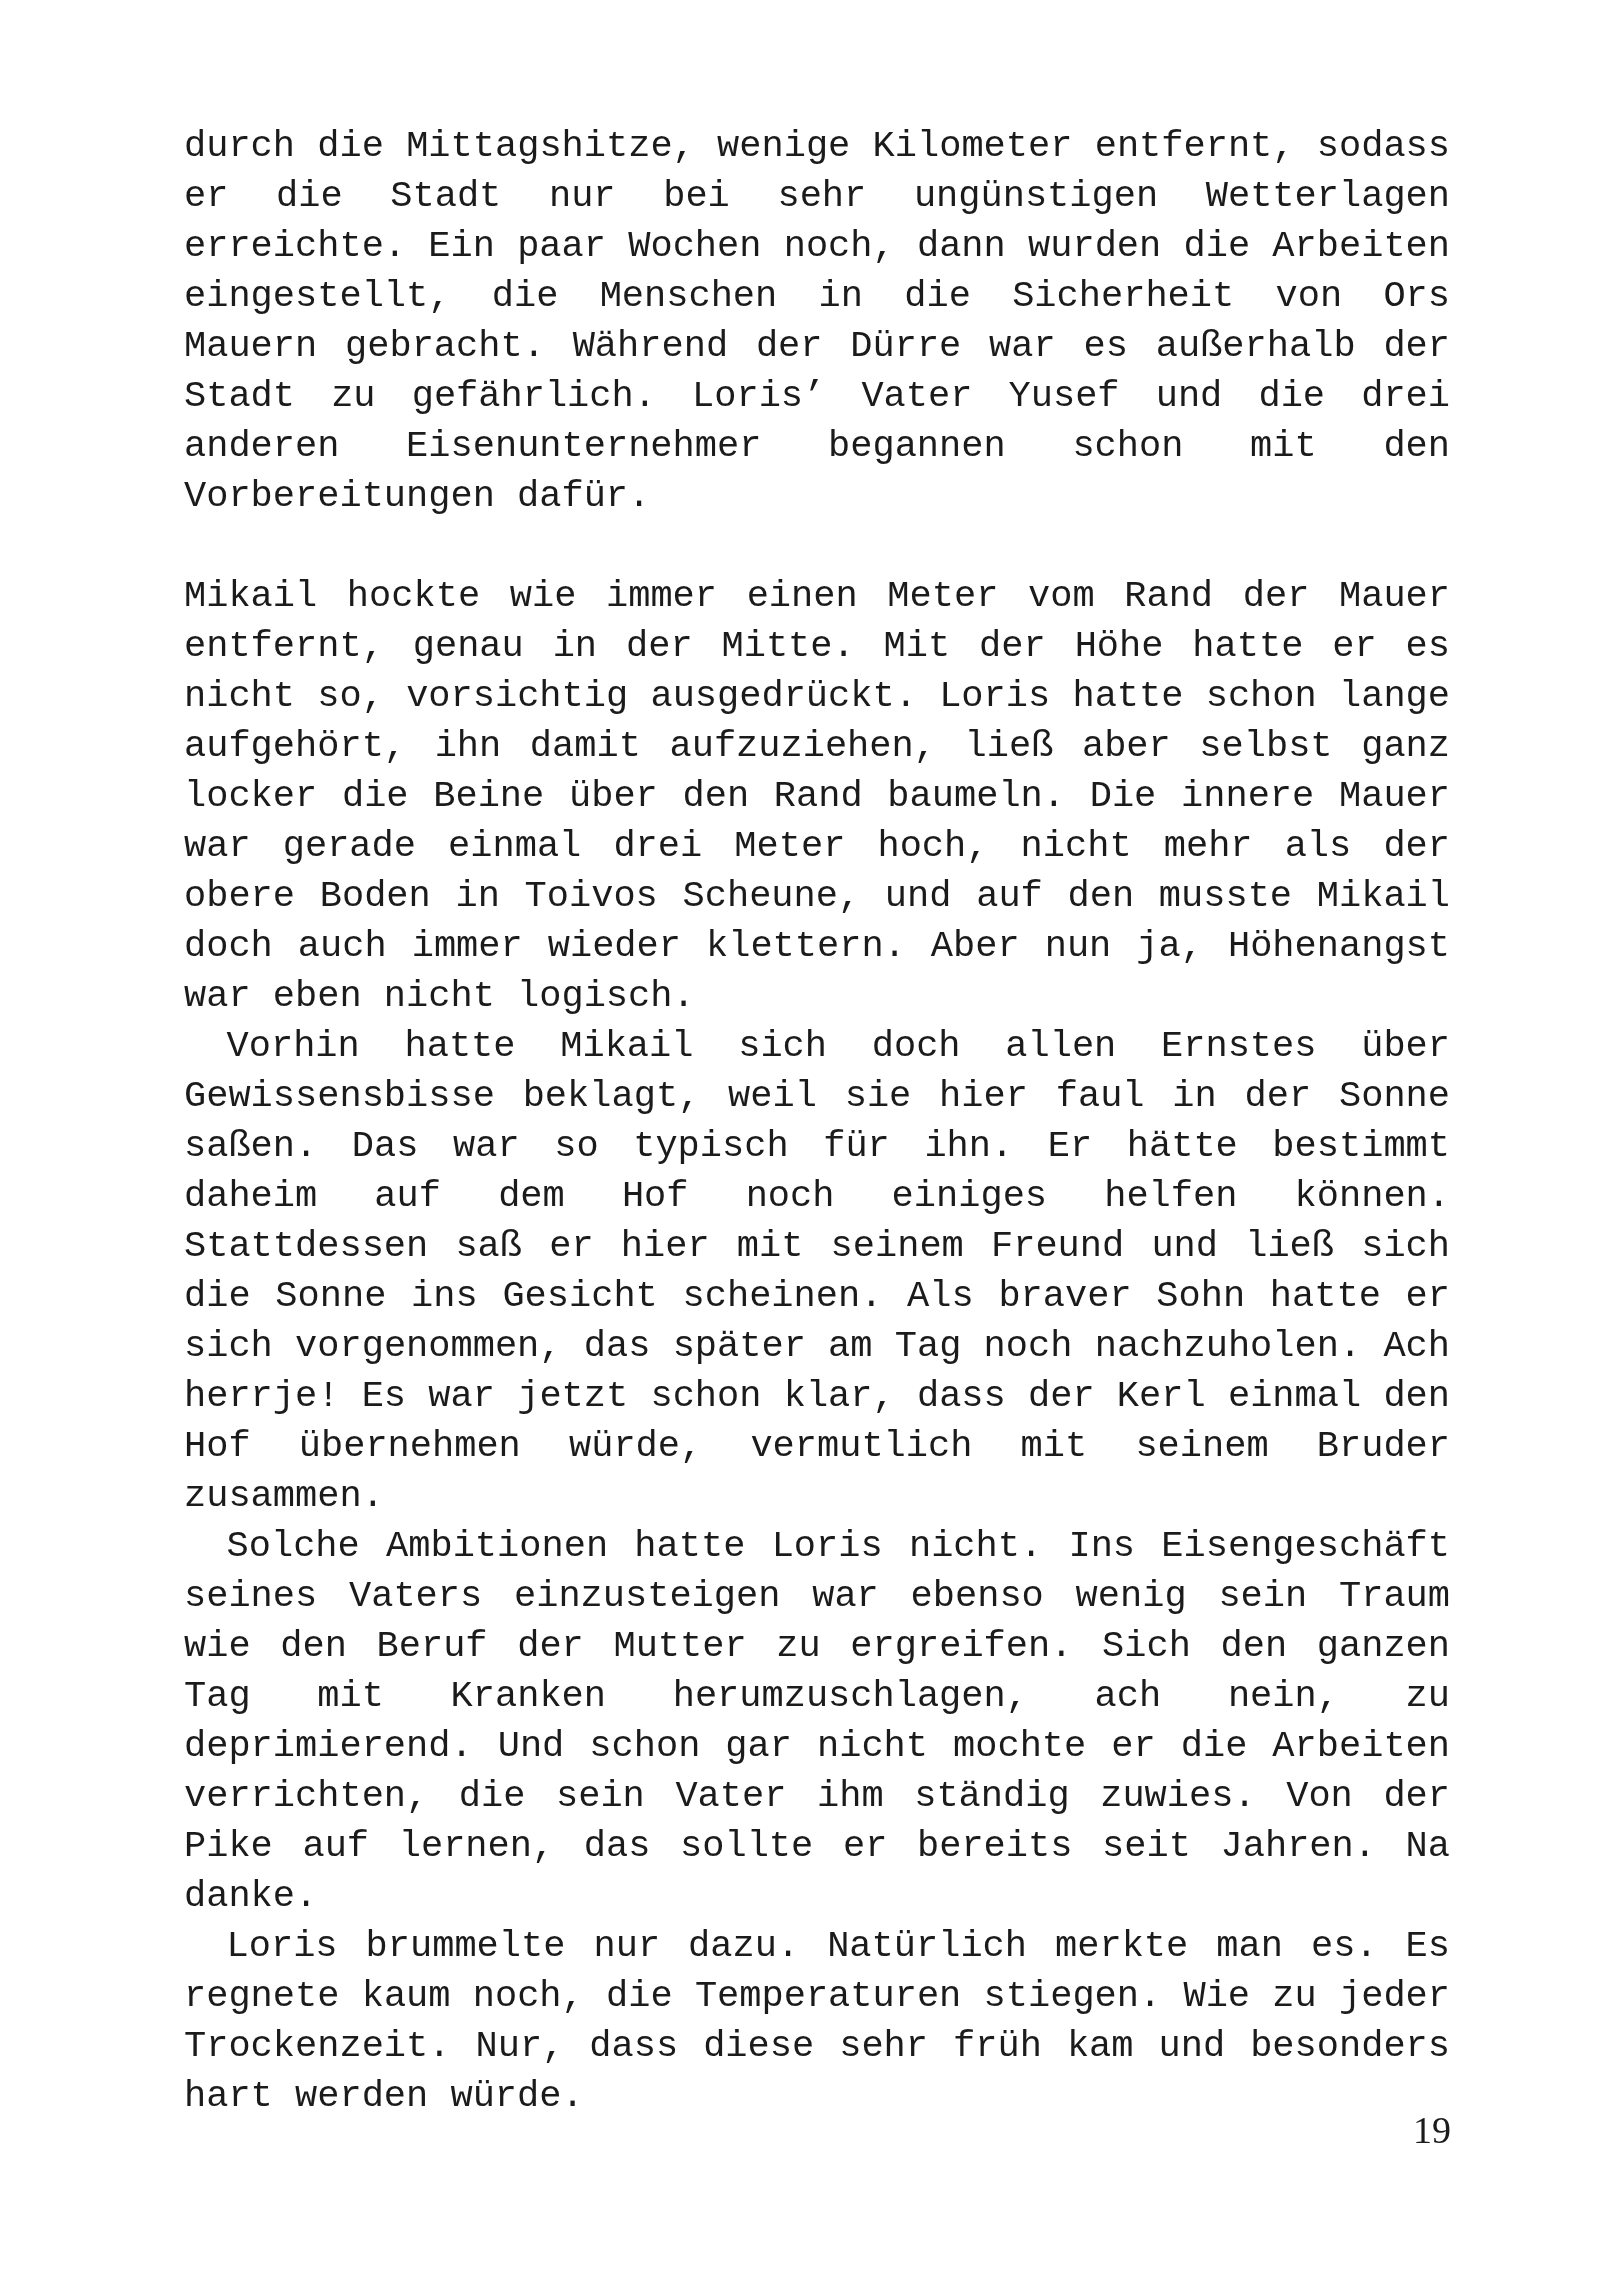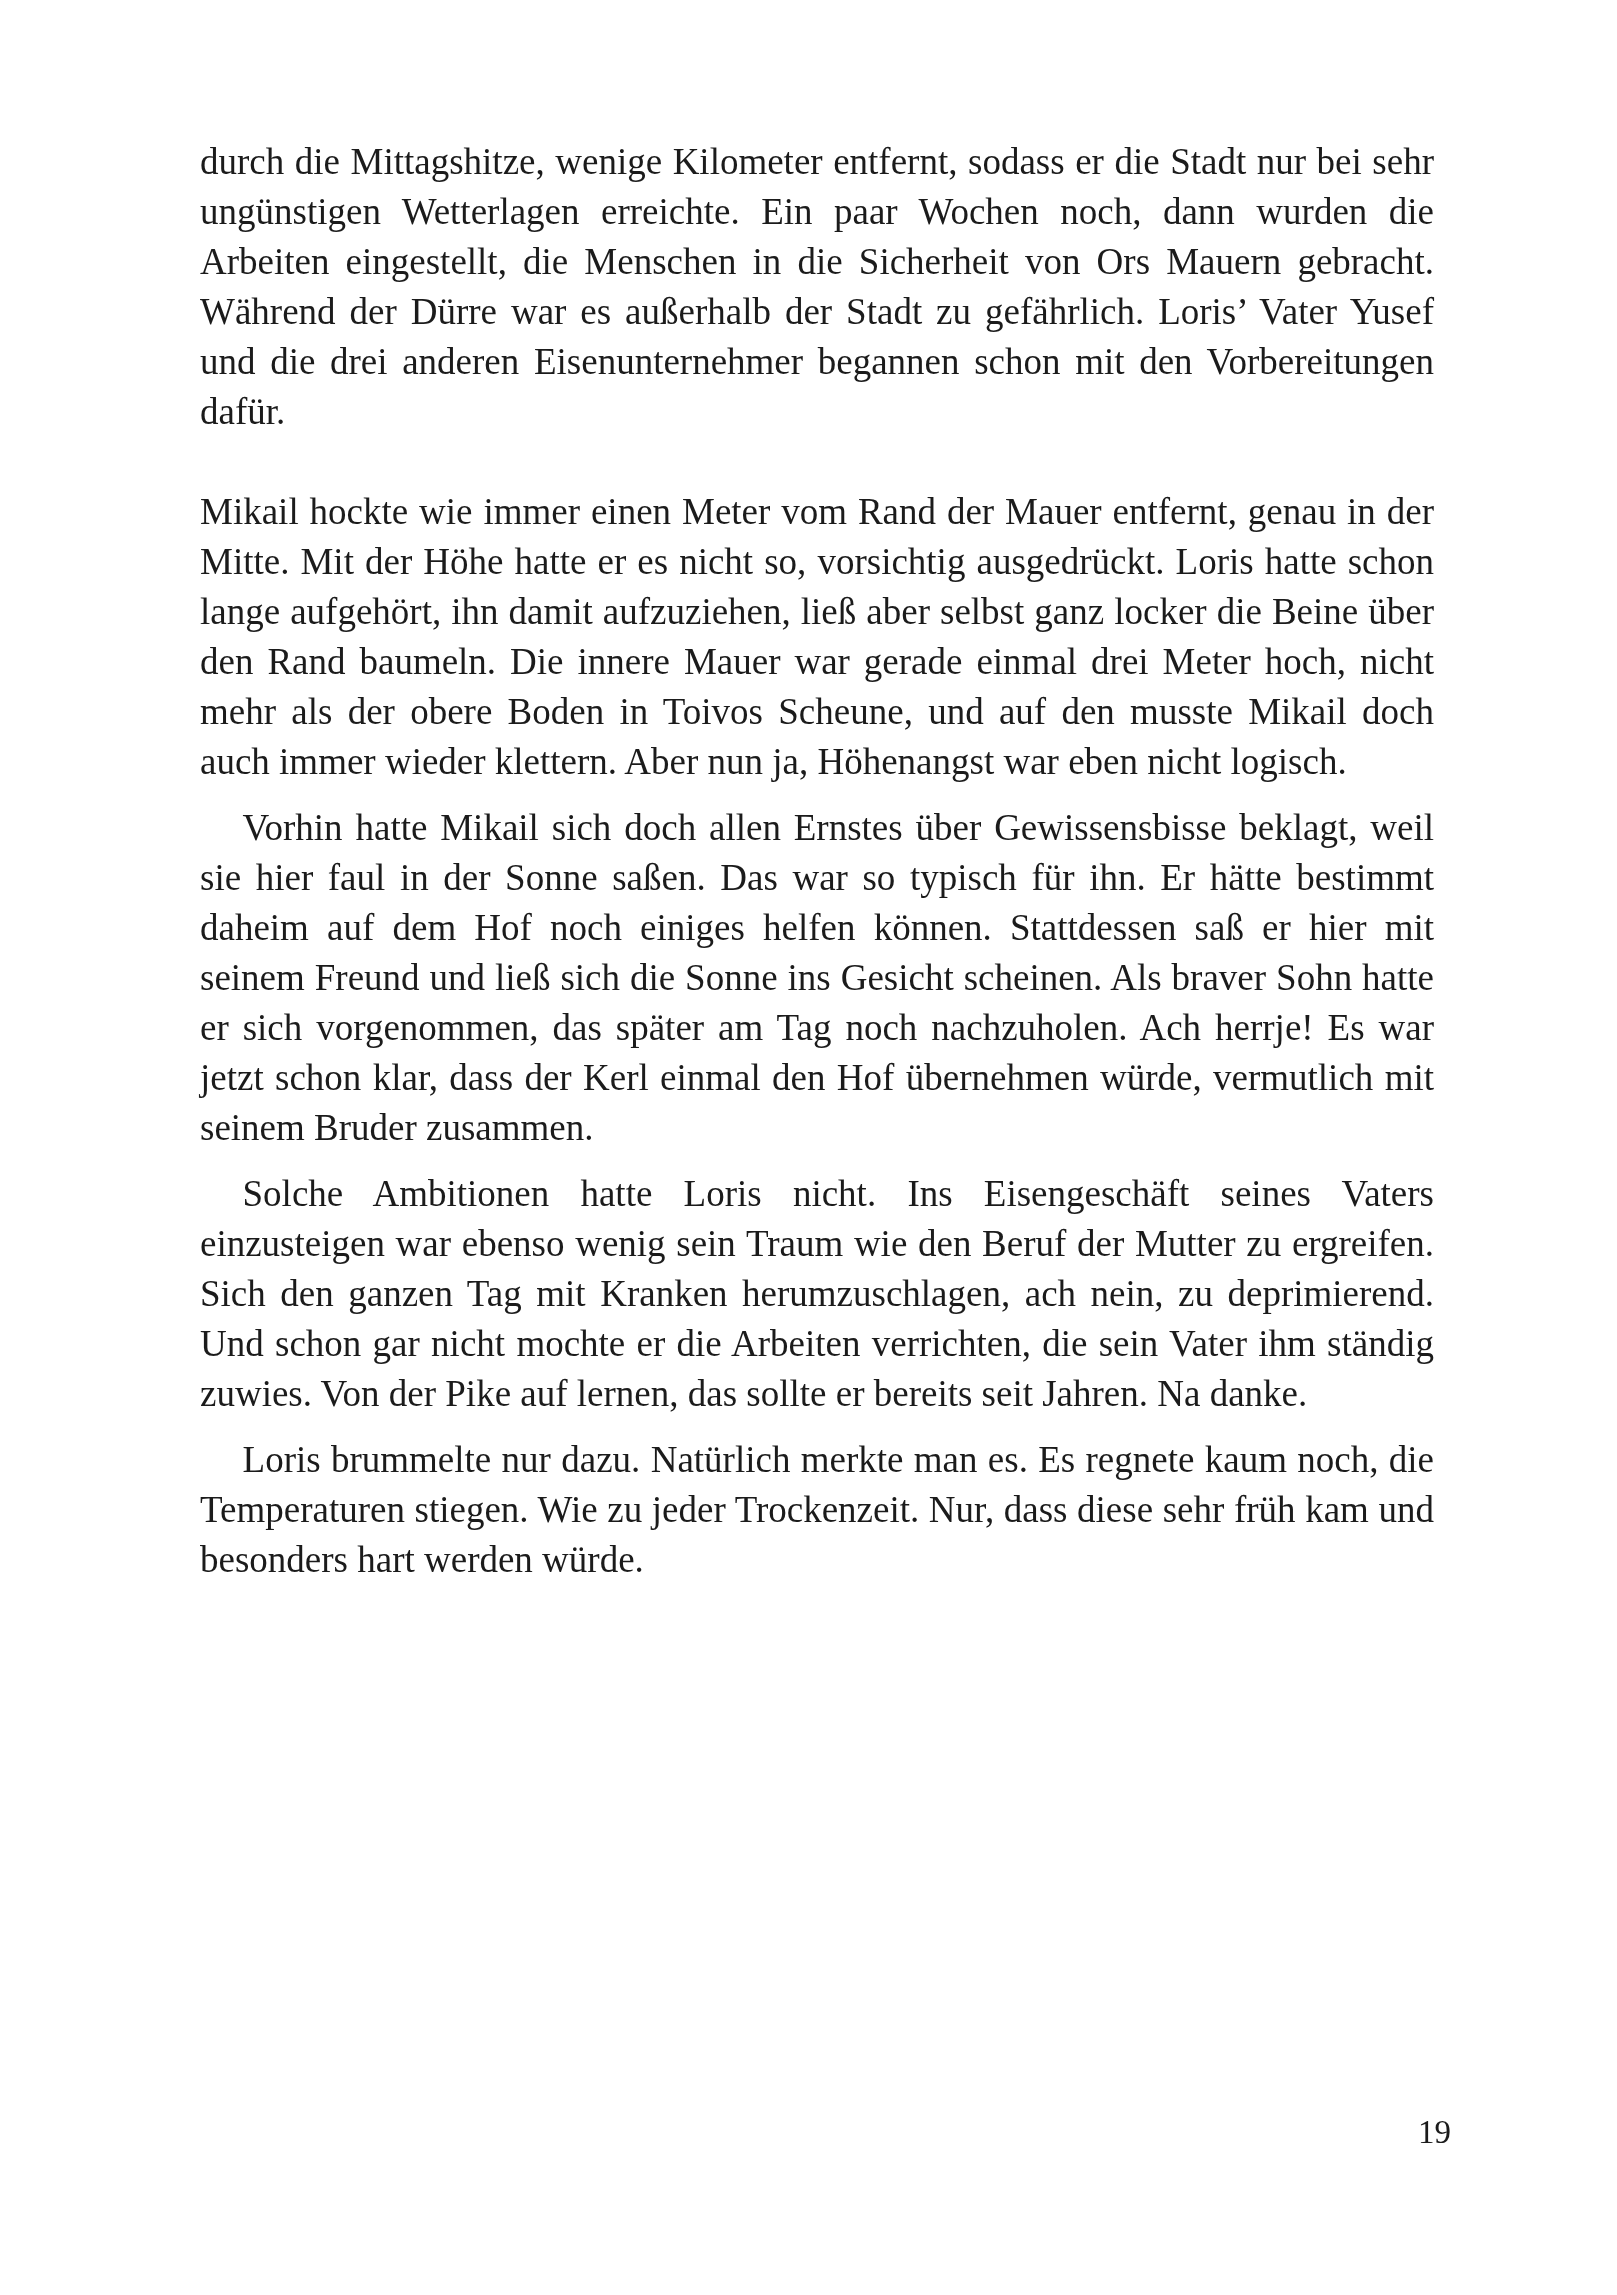--- a/index.html
+++ b/index.html
@@ -24,34 +24,35 @@
     left: 184px;
     top: 121px;
     width: 1266px;
     font-size: 37px;
     line-height: 50px;
     text-align: justify;
     hyphens: auto;
     -webkit-hyphens: auto;
   }
   p.para {
-    margin: 16px;
+    margin: 0;
     padding: 0;
+    font-family: Liberation Mono, monospace;
   }
   p.para.indent {
     text-indent: 1.15em;
   }
   p.para.scene-break {
     margin-top: 50px;
   }
   .page-number {
     position: absolute;
     right: 167px;
     bottom: 146px;
-    font-size: 33px;
+    font-size: 38px;
     line-height: 1;
     color: #1b1b1b;
   }
 </style>
 </head>
 <body>
 
 <div class="page">
   <div class="text-block">
       <p class="para" lang="de">durch die Mittagshitze, wenige Kilometer entfernt, sodass er die Stadt nur bei sehr ungünstigen Wetterlagen erreichte. Ein paar Wochen noch, dann wurden die Arbeiten eingestellt, die Menschen in die Sicherheit von Ors Mauern gebracht. Während der Dürre war es außerhalb der Stadt zu gefährlich. Loris’ Vater Yusef und die drei anderen Eisenunternehmer begannen schon mit den Vorbereitungen dafür.</p>

